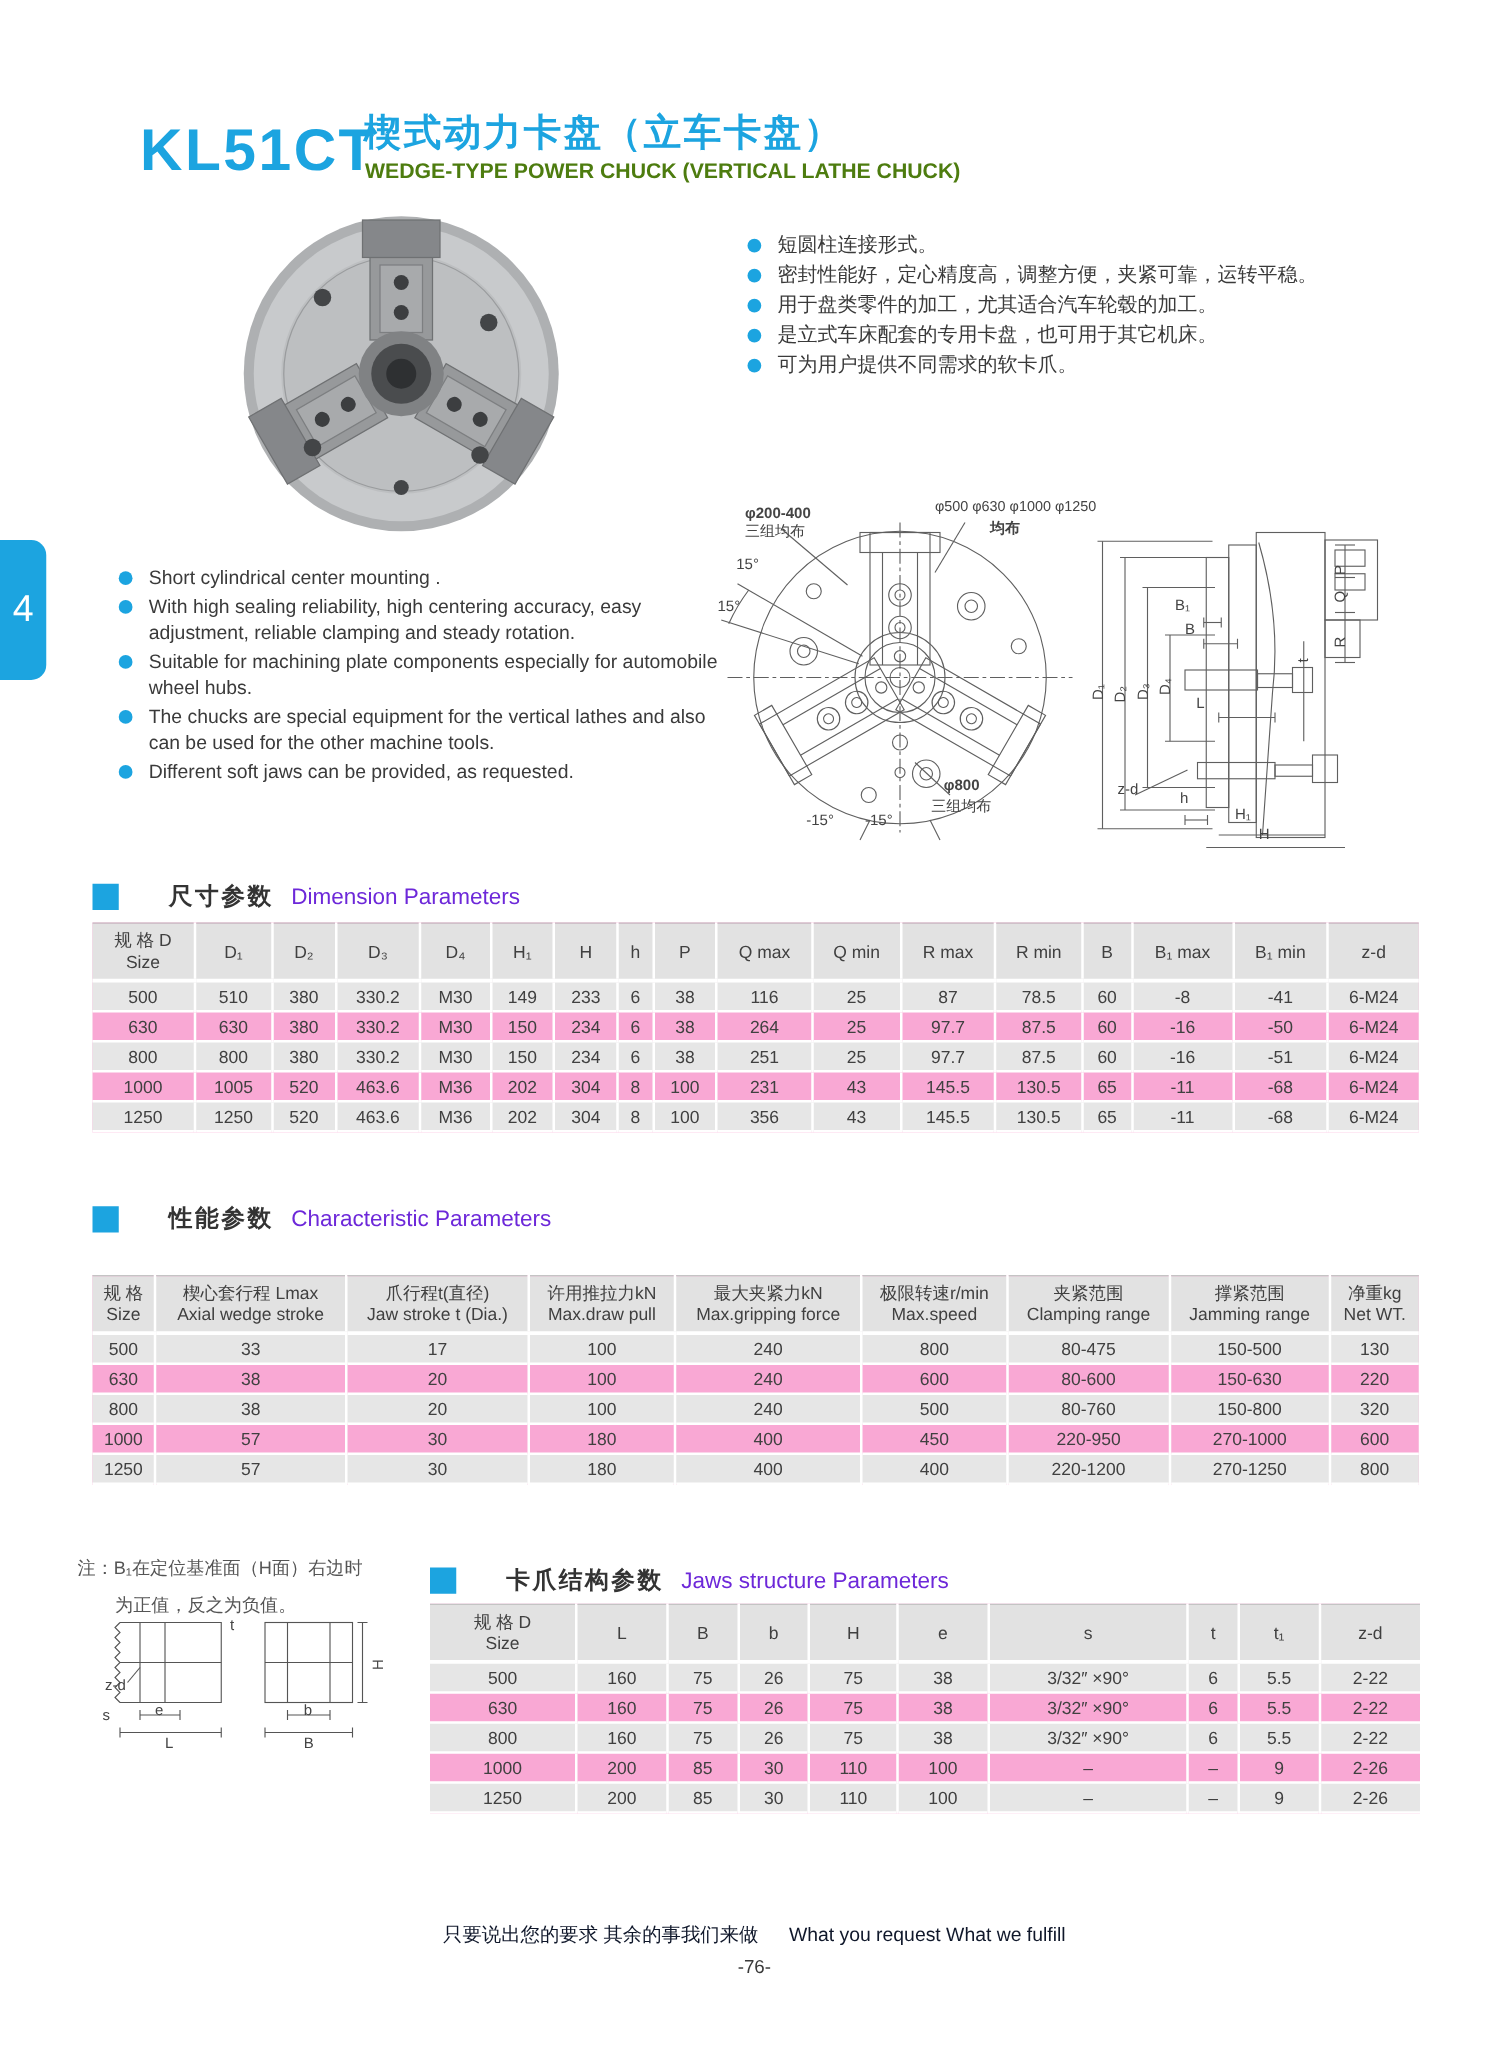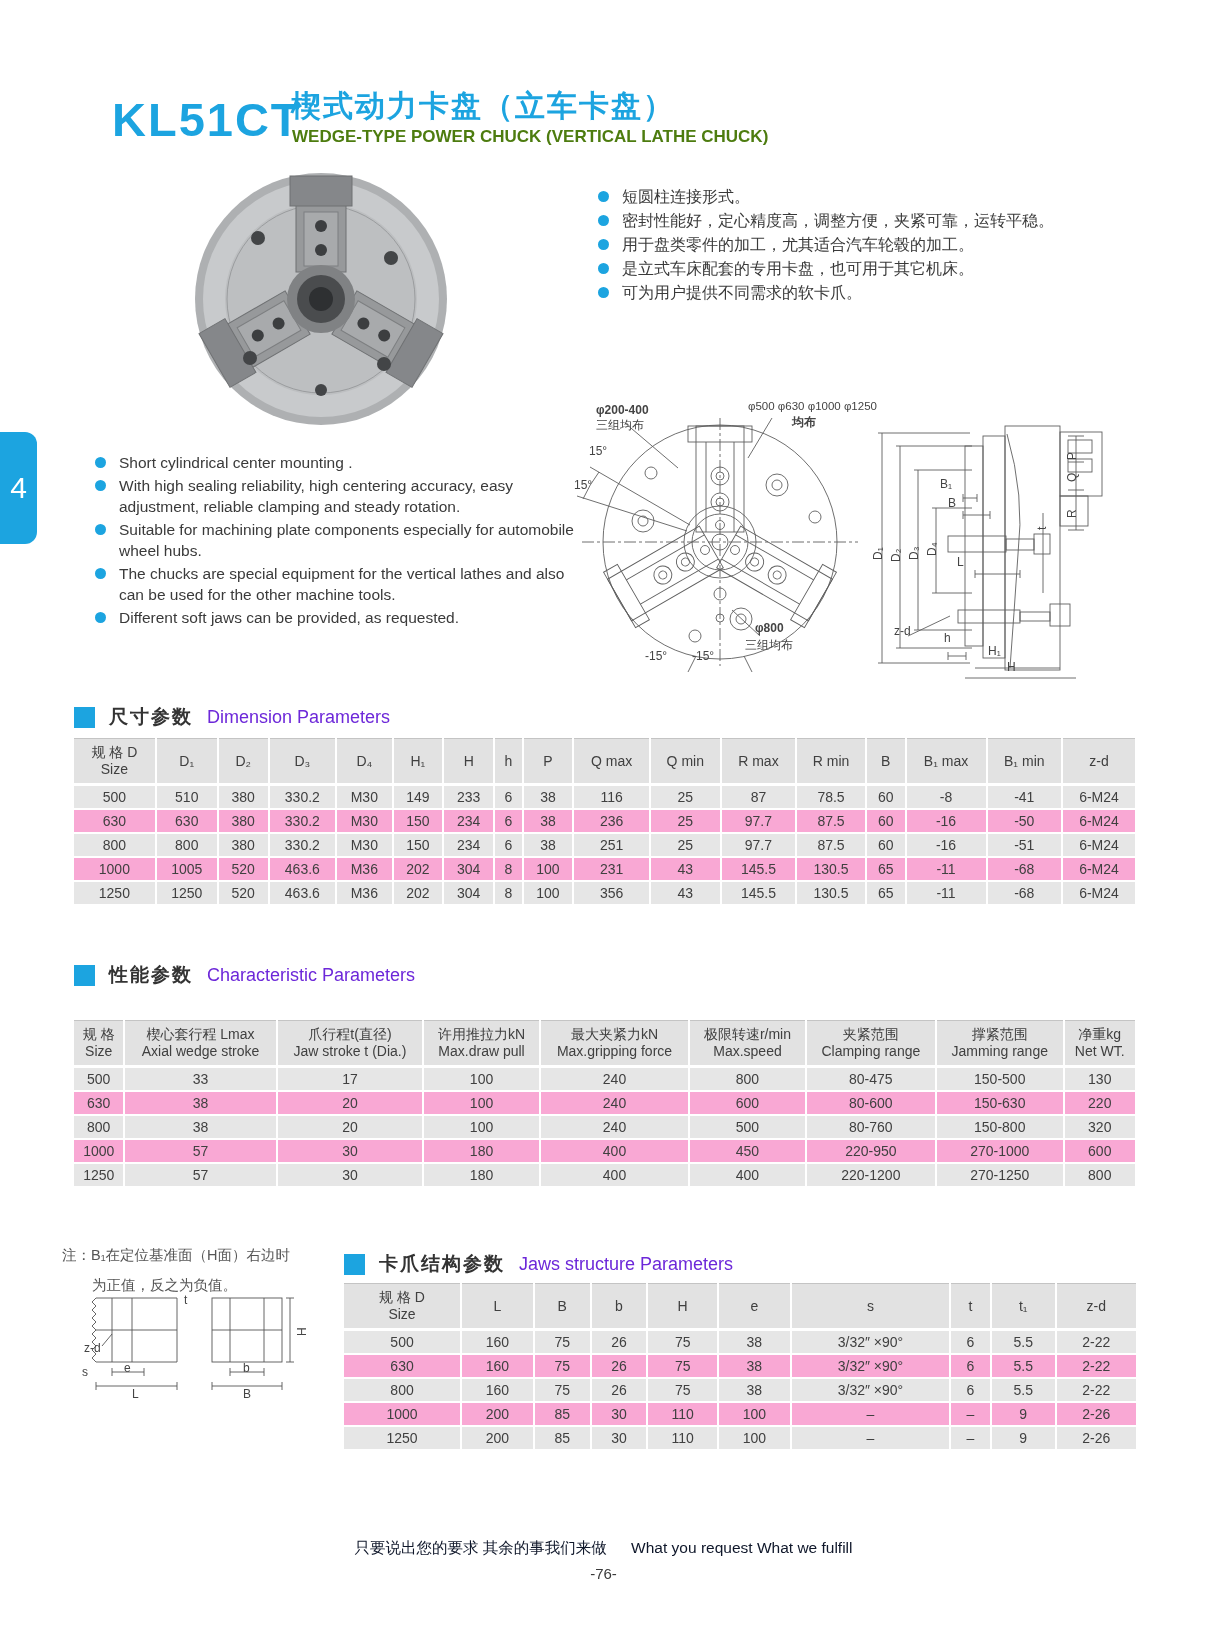--- a/index.html
+++ b/index.html
@@ -23,21 +23,21 @@
   .feature-list li { position:relative; padding-left:24px; }
   .feature-list .dot { position:absolute; left:0; top:5px; width:11px; height:11px; border-radius:50%; background:#1ca4e0; }
   .cn-list { left:598px; top:186px; font-size:16px; line-height:22px; }
   .cn-list li { white-space:nowrap; margin-bottom:2px; }
   .en-list { left:95px; top:452px; width:482px; font-size:15.5px; line-height:21px; }
   .en-list li { margin-bottom:2px; }
 
   
   .st { display:flex; align-items:center; gap:14px; }
   .blue-sq { width:21px; height:21px; background:#1ca4e0; flex:0 0 auto; }
-  .st-cn { font-size:19px; font-weight:700; color:#333; letter-spacing:2px; }
+  .st-cn { font-size:19px; font-weight:700; color:#333; letter-spacing:2px;margin-left:26px; }
   .st-en { font-size:18px; color:#6d28d9; }
 
   
   .data-table { border-collapse:collapse; background:#f9a8d4; font-size:14px; color:#404040;
                 border-top:1px solid #c4c4c4; border-bottom:1px solid #c4c4c4; }
   .data-table th { background:#e2e2e2; font-weight:400; white-space:pre-line; text-align:center;
                    padding:5px 5px; line-height:17px; border-right:2px solid #fff; border-bottom:3px solid #fff; }
   .data-table th:last-child, .data-table td:last-child { border-right:none; }
   .data-table td { text-align:center; padding:3px 5px; border-right:2px solid #fff; }
   .data-table tbody tr { border-bottom:2px solid #fff; }
@@ -303,21 +303,21 @@
         <tr>
           <td>630</td>
           <td>630</td>
           <td>380</td>
           <td>330.2</td>
           <td>M30</td>
           <td>150</td>
           <td>234</td>
           <td>6</td>
           <td>38</td>
-          <td>236</td>
+          <td>264</td>
           <td>25</td>
           <td>97.7</td>
           <td>87.5</td>
           <td>60</td>
           <td>-16</td>
           <td>-50</td>
           <td>6-M24</td>
         </tr>
         <tr>
           <td>800</td>

